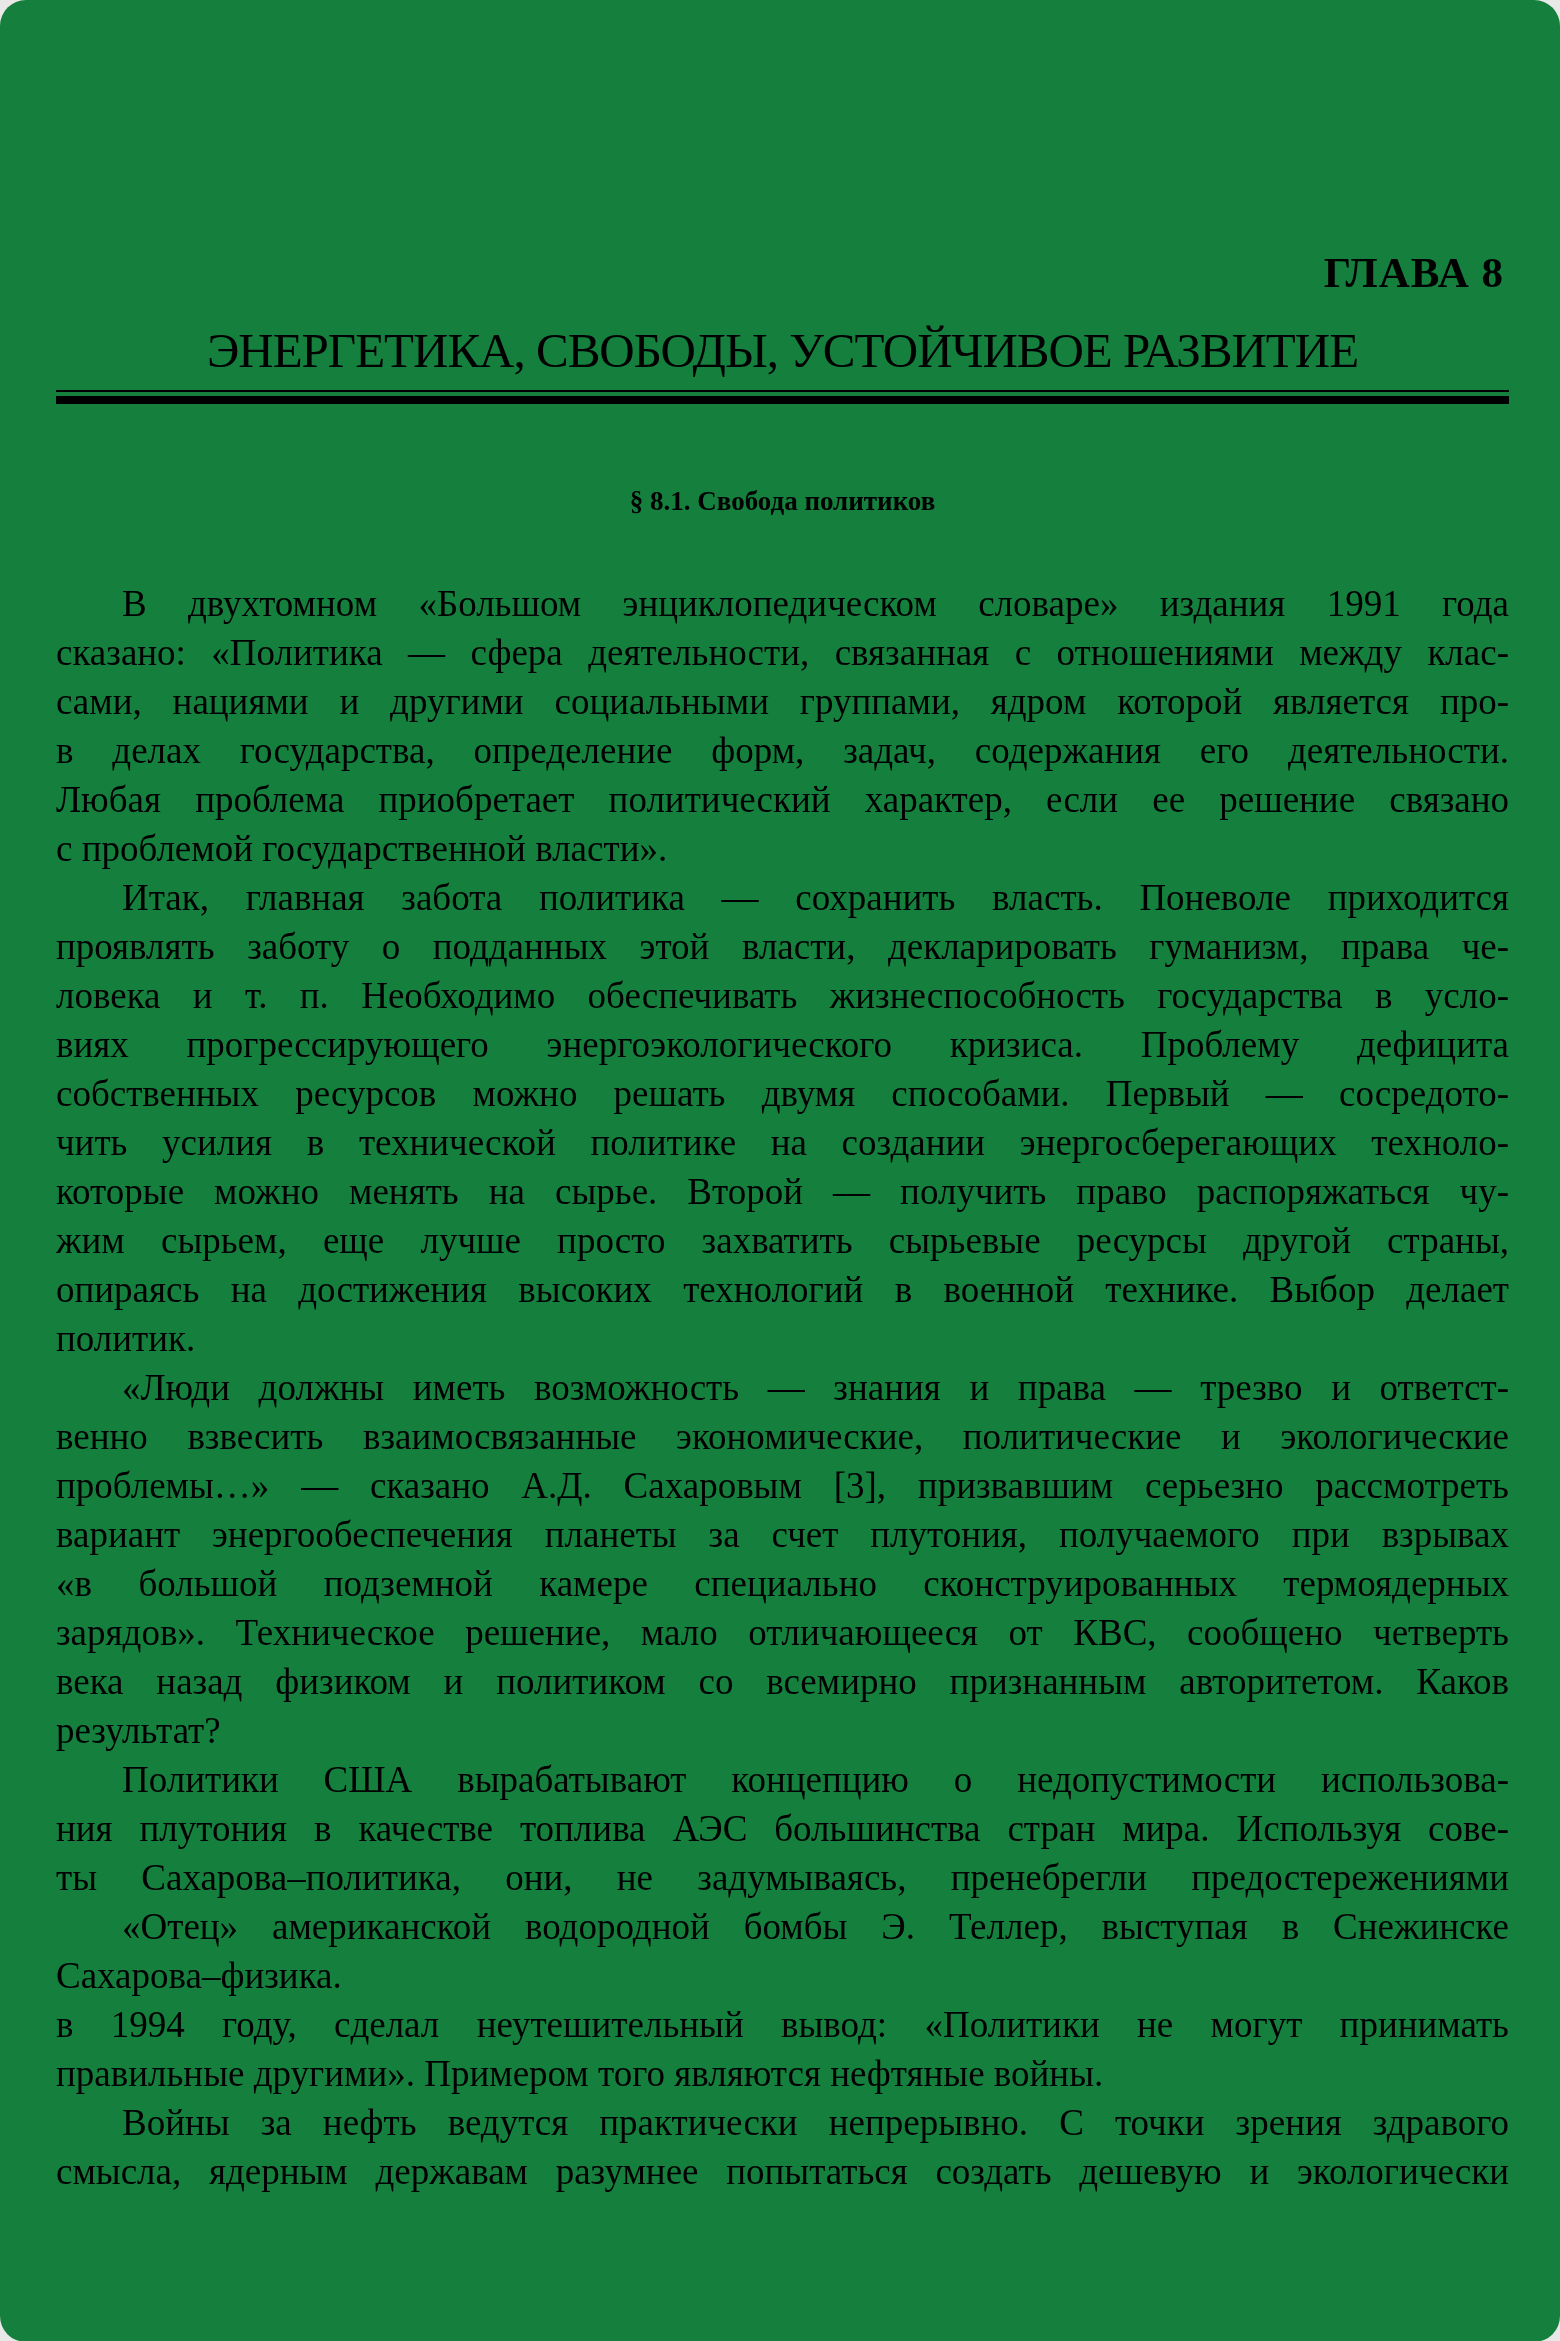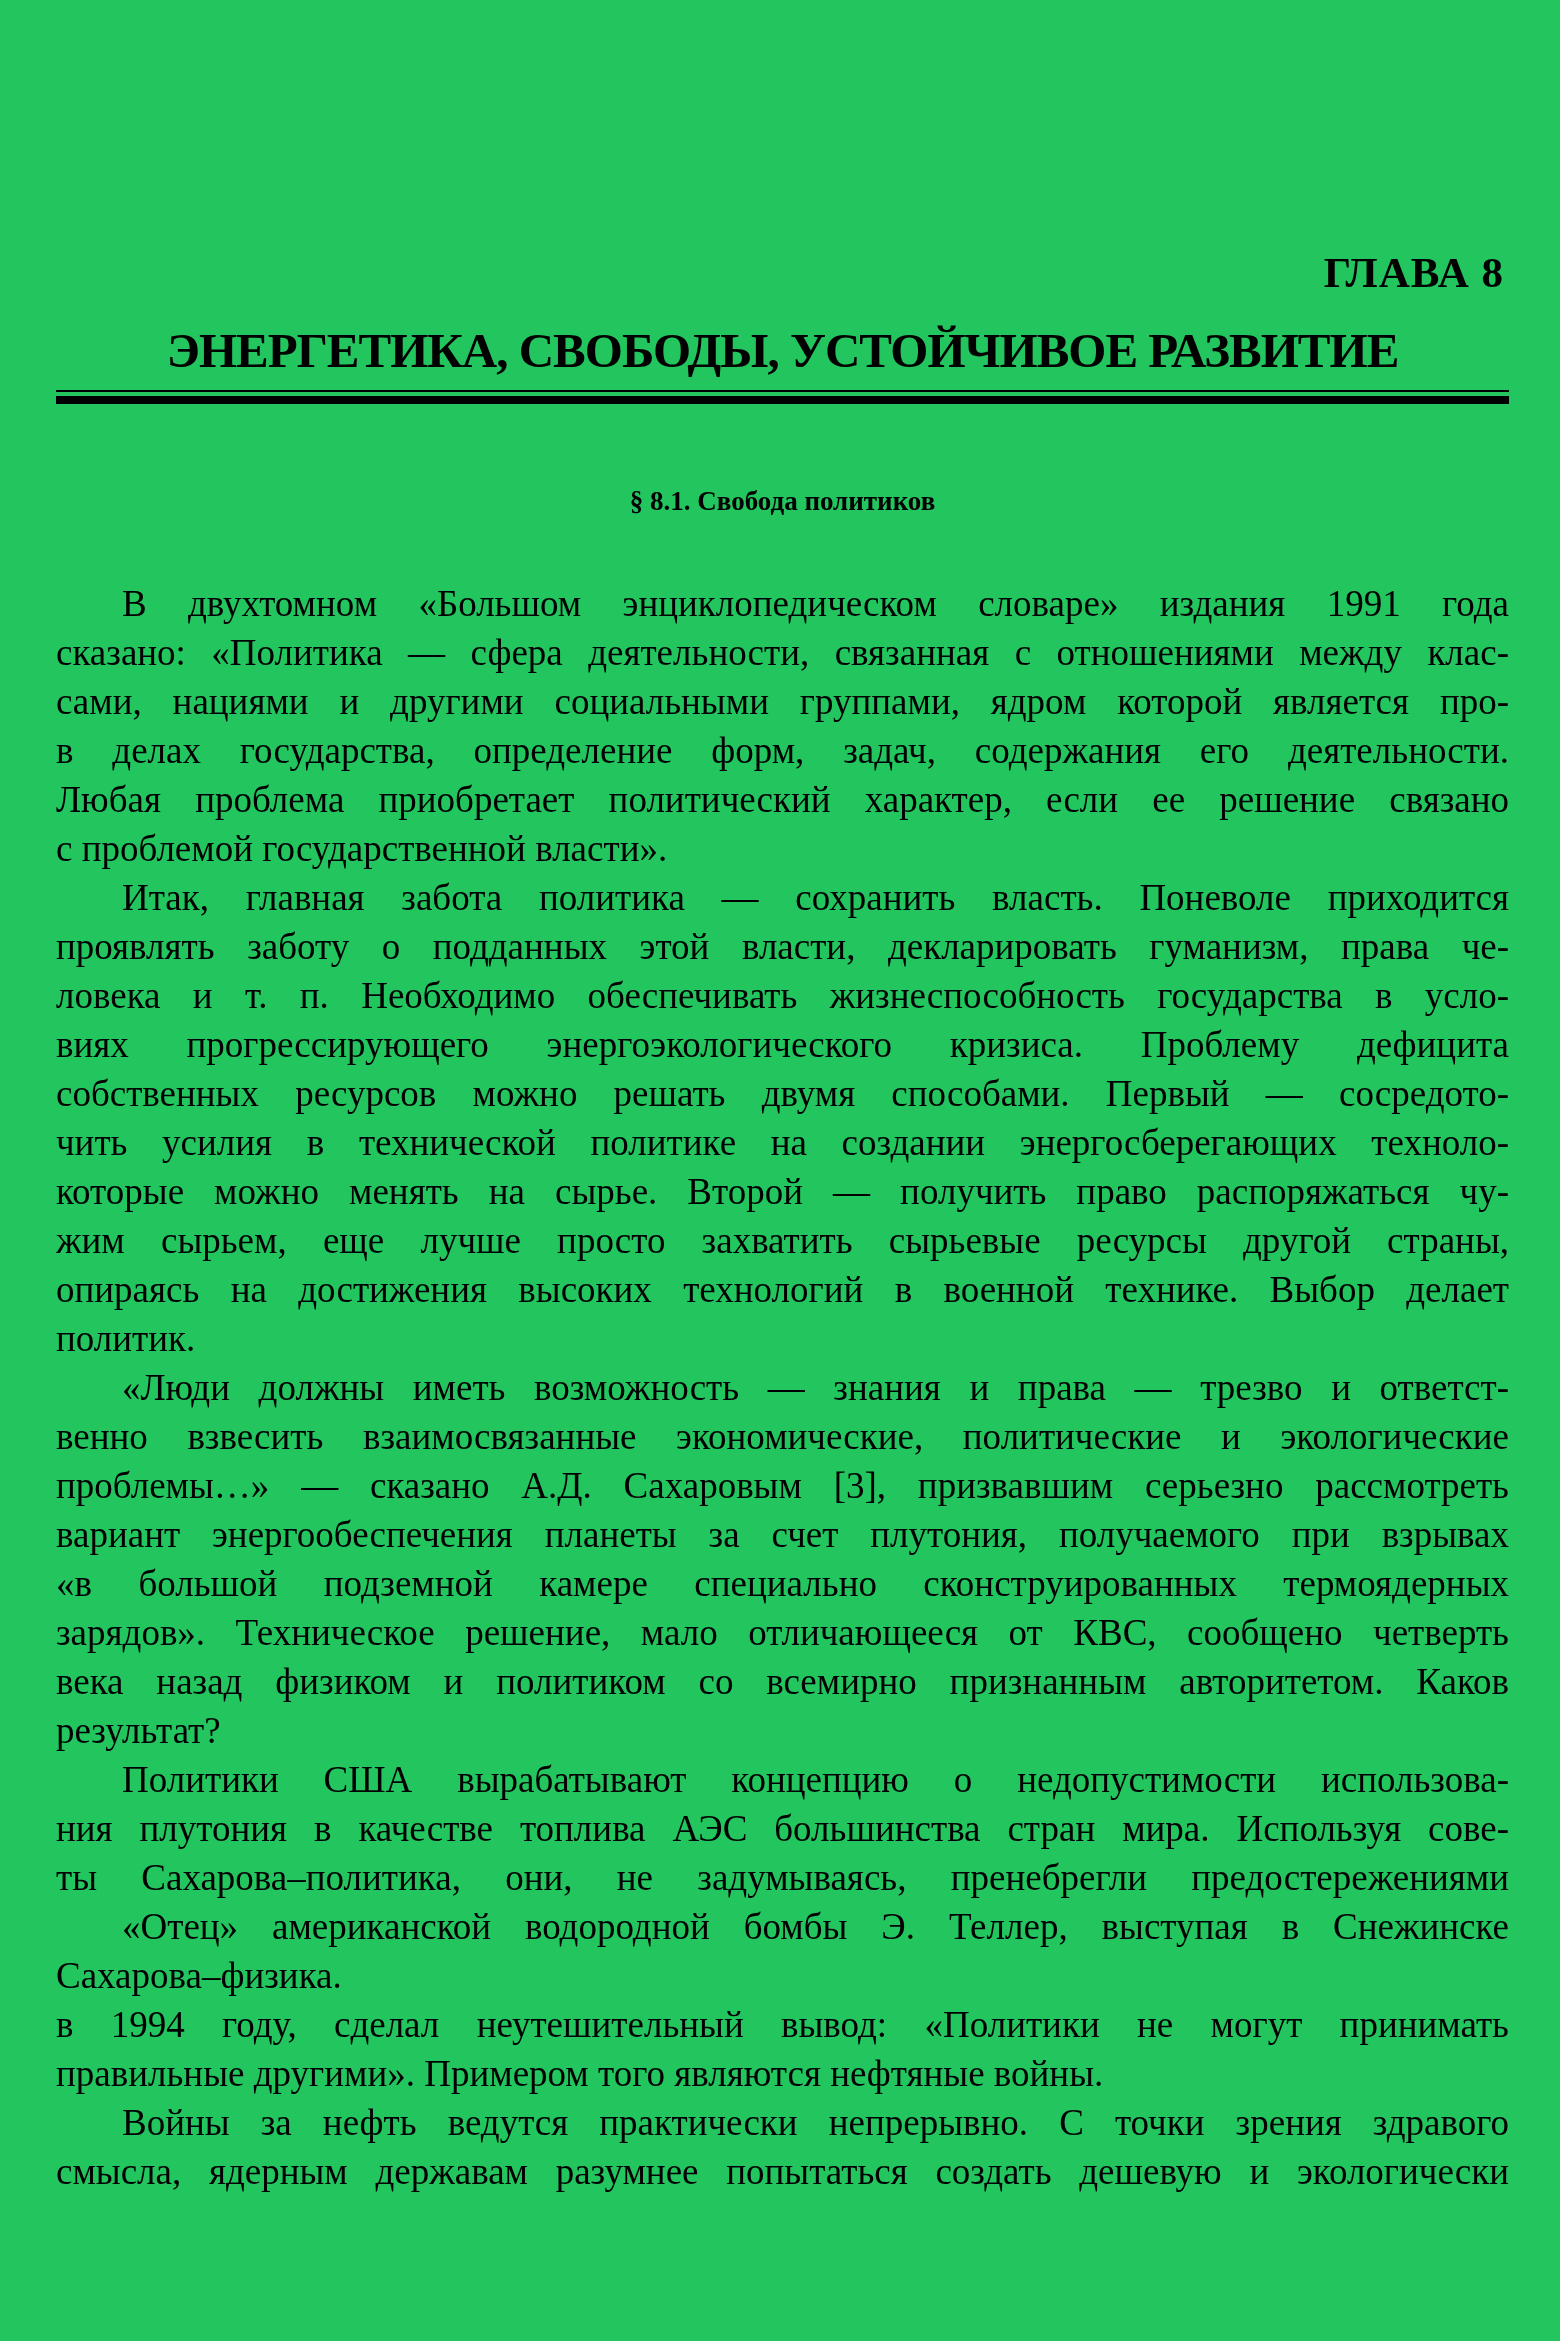--- a/index.html
+++ b/index.html
@@ -5,42 +5,43 @@
   html, body {
     margin: 0;
     padding: 0;
     background: #e8e8e8;
   }
   .page {
     position: relative;
     width: 1560px;
     height: 2342px;
     margin: 0 auto;
-    background: #22c55e;
+    background: #15803d;
     font-family: "Liberation Serif", "DejaVu Serif", serif;
     color: #000000;
     overflow: hidden;
+    border-radius: 26px;
   }
   .chapter-label {
     position: absolute;
     top: 248px;
     right: 56px;
     font-size: 43px;
     font-weight: bold;
     letter-spacing: 1px;
     white-space: nowrap;
   }
   .chapter-title {
     position: absolute;
     top: 322px;
     left: 56px;
     width: 1453px;
     text-align: center;
     font-size: 49px;
-    font-weight: bold;
+    font-weight: normal;
     letter-spacing: -1px;
     white-space: nowrap;
   }
   .double-rule {
     position: absolute;
     top: 390px;
     left: 56px;
     width: 1453px;
     height: 0;
     border-top: 2.9px solid #000;

